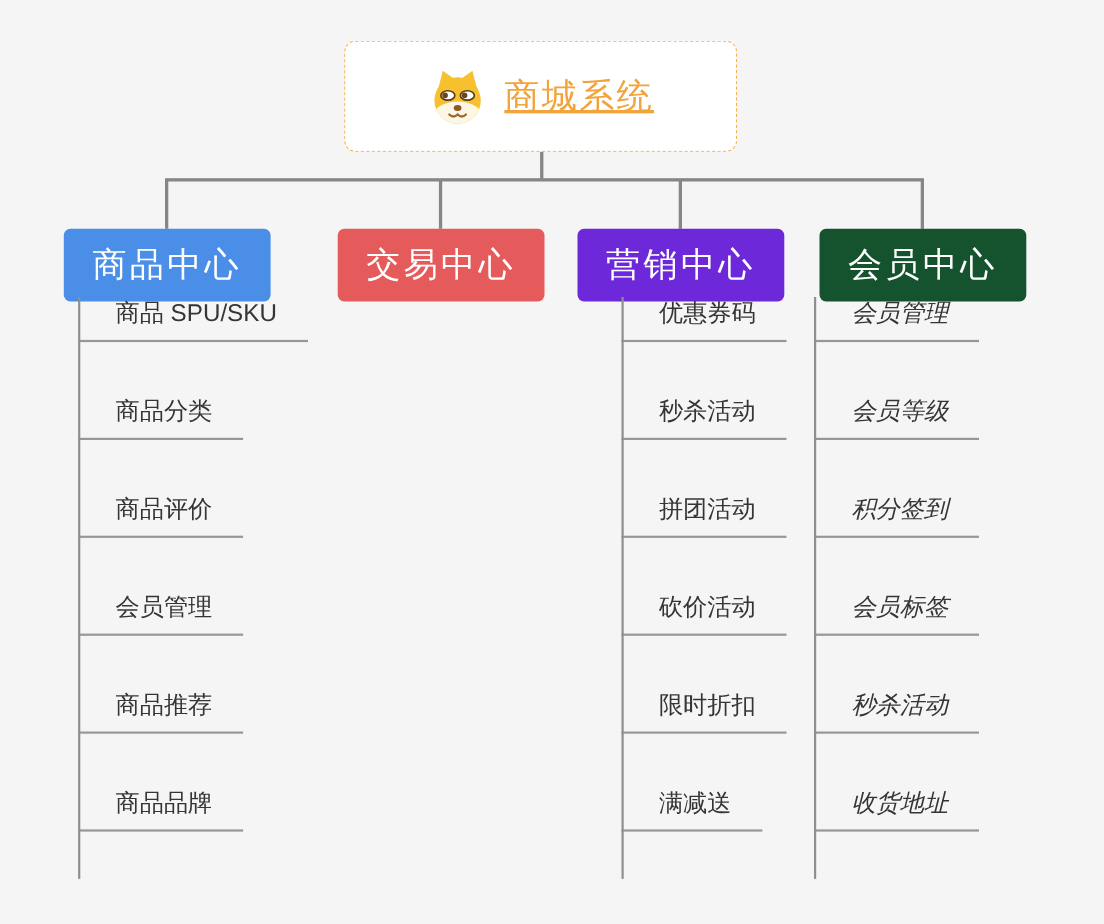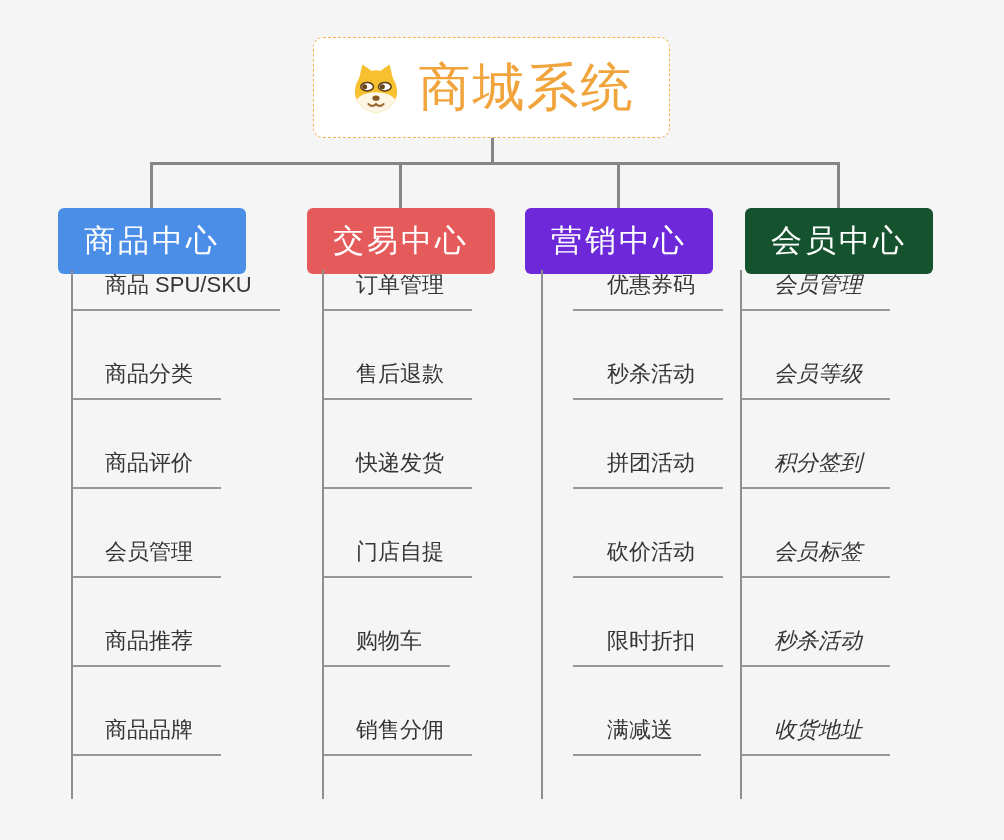--- a/index.html
+++ b/index.html
@@ -35,24 +35,25 @@
     box-sizing: border-box;
     background: #ffffff;
     border: 1px dashed #f4b254;
     border-radius: 10px;
     display: flex;
     align-items: center;
     justify-content: center;
     gap: 16px;
   }
   .root-title {
-    font-size: 52px;
+    font-size: 32px;
     color: #f2a43c;
     letter-spacing: 2px;
     white-space: nowrap;
+    text-decoration: underline;
   }
 
   
   .branch {
     position: absolute;
     top: 208px;
     height: 66px;
     border-radius: 6px;
     color: #ffffff;
     font-size: 31px;
@@ -65,21 +66,21 @@
   }
   .branch-0 { left: 58px;  width: 188px; }
   .branch-1 { left: 307px; width: 188px; }
   .branch-2 { left: 525px; width: 188px; }
   .branch-3 { left: 745px; width: 188px; }
 
   
   .column { position: absolute; top: 270px; }
   .column-0 { left: 71px; }
   .column-1 { left: 322px; }
-  .column-2 { left: 541px; padding-left: 32px; }
+  .column-2 { left: 565px; }
   .column-3 { left: 740px; font-style: italic; }
   .spine {
     position: absolute;
     left: 0; top: 0;
     width: 2px; height: 529px;
     background: #8f8f8f;
   }
   .item {
     height: 89px;
     display: flex;
@@ -157,41 +158,20 @@
         <span class="topic">会员管理</span>
       </div>
     <div class="item">
         <span class="topic">商品推荐</span>
       </div>
     <div class="item">
         <span class="topic">商品品牌</span>
       </div>
   </div>
 
-  <div class="column column-1">
-    <div class="spine"></div>
-    <div class="item">
-        <span class="topic">订单管理</span>
-      </div>
-    <div class="item">
-        <span class="topic">售后退款</span>
-      </div>
-    <div class="item">
-        <span class="topic">快递发货</span>
-      </div>
-    <div class="item">
-        <span class="topic">门店自提</span>
-      </div>
-    <div class="item">
-        <span class="topic">购物车</span>
-      </div>
-    <div class="item">
-        <span class="topic">销售分佣</span>
-      </div>
-  </div>
 
   <div class="column column-2">
     <div class="spine"></div>
     <div class="item">
         <span class="topic">优惠券码</span>
       </div>
     <div class="item">
         <span class="topic">秒杀活动</span>
       </div>
     <div class="item">

